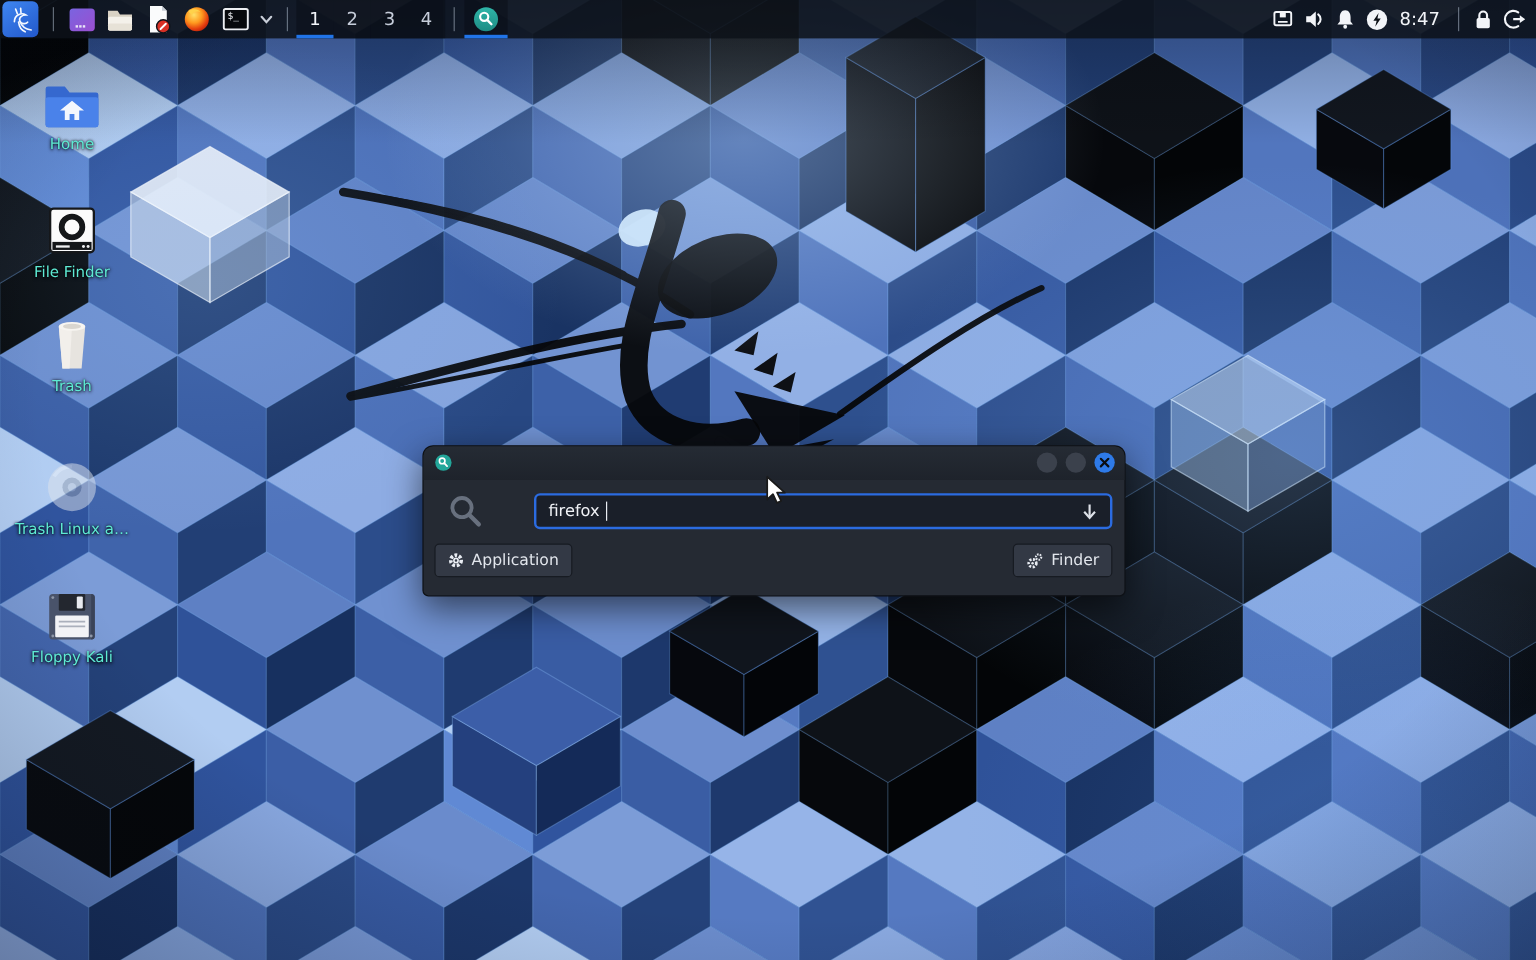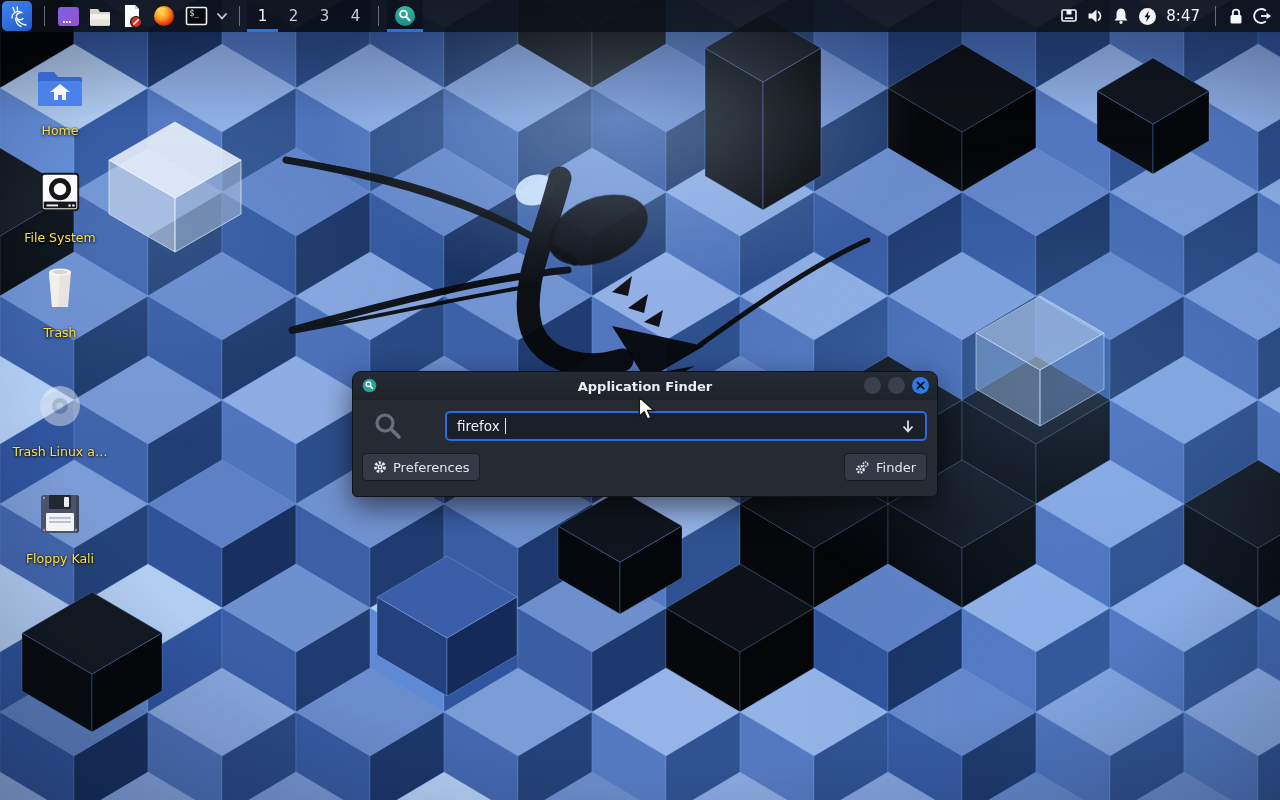--- a/index.html
+++ b/index.html
@@ -40,21 +40,21 @@
   .task-btn { position:relative; width:36px; height:32px; margin-left:1px; display:flex;
     align-items:center; justify-content:center; background:rgba(6,9,15,0.38); cursor:pointer; }
   .tray-icon { width:26px; height:32px; display:flex; align-items:center; justify-content:center; cursor:pointer; }
   .clock { color:#f2f4f8; font-size:15px; margin:0 8px 0 6px; cursor:pointer; }
 
   
   .desk { position:absolute; left:5px; top:0; width:110px; z-index:5; }
   .desk-item { position:absolute; left:0; width:110px; display:flex; flex-direction:column;
     align-items:center; cursor:pointer; }
   .desk-icon { height:52px; display:flex; align-items:flex-end; justify-content:center; }
-  .desk-label { margin-top:15px; color:#fde047; font-size:12.5px; text-align:left;
+  .desk-label { margin-top:4px; color:#5eead4; font-size:12.5px; text-align:left;
     text-shadow:0 1px 3px rgba(0,0,0,0.95), 0 0 2px rgba(0,0,0,0.8); white-space:nowrap; }
 
   
   .dialog { position:absolute; left:352px; top:371px; width:586px; height:126px; z-index:60;
     border-radius:9px 9px 5px 5px; background:#252a33; border:1px solid #0e1116;
     box-shadow:0 10px 28px rgba(0,0,0,0.55); }
   .titlebar { position:relative; height:28px; background:linear-gradient(180deg,#252b34,#1e232b);
     border-radius:8px 8px 0 0; display:flex; align-items:center; }
   .title-icon { position:absolute; left:9px; top:6px; }
   .title-text { width:100%; text-align:center; color:#eceef3; font-size:13px; font-weight:bold; }
@@ -510,21 +510,21 @@
       <div class="desk-icon">
         <svg width="46" height="46" viewBox="0 0 48 48">
           <rect x="5" y="5" width="38" height="38" rx="3" fill="#fbfbfc" stroke="#15171a" stroke-width="2"></rect>
           <circle cx="24" cy="21" r="9" fill="none" stroke="#15171a" stroke-width="5"></circle>
           <rect x="7" y="34" width="34" height="7" fill="#15171a"></rect>
           <rect x="10" y="37" width="12" height="2" fill="#f0f0f2"></rect>
           <circle cx="34" cy="38" r="1.3" fill="#f0f0f2"></circle>
           <circle cx="38" cy="38" r="1.3" fill="#f0f0f2"></circle>
         </svg>
       </div>
-      <div class="desk-label">File System</div>
+      <div class="desk-label">File Finder</div>
     </div>
     <div class="desk-item" style="top:258px">
       <div class="desk-icon">
         <svg width="44" height="46" viewBox="0 0 44 46">
           <path d="M11,8 H33 L30,43 H14 Z" fill="#e7e4df"></path>
           <path d="M11,8 H22 L20,43 H14 Z" fill="#f2efeb"></path>
           <ellipse cx="22" cy="8" rx="11" ry="3.6" fill="#f7f5f1"></ellipse>
           <ellipse cx="22" cy="8" rx="7.5" ry="2.2" fill="#d9d6d0"></ellipse>
         </svg>
       </div>
@@ -707,21 +707,20 @@
     </div>
   </div>
 
   <div class="dialog">
     <div class="titlebar">
       <svg class="title-icon" width="15" height="15" viewBox="0 0 22 22">
         <circle cx="11" cy="11" r="10" fill="#23a69a"></circle>
         <circle cx="9.5" cy="9" r="3.4" fill="none" stroke="#ffffff" stroke-width="2"></circle>
         <line x1="12" y1="11.6" x2="15.5" y2="15.2" stroke="#ffffff" stroke-width="2.2" stroke-linecap="round"></line>
       </svg>
-      <div class="title-text">Application Finder</div>
       <div class="tb-btns">
         <div class="tb-circle"></div>
         <div class="tb-circle"></div>
         <div class="tb-circle close">
           <svg width="9" height="9" viewBox="0 0 10 10">
             <line x1="1.5" y1="1.5" x2="8.5" y2="8.5" stroke="#0a0d12" stroke-width="2" stroke-linecap="round"></line>
             <line x1="8.5" y1="1.5" x2="1.5" y2="8.5" stroke="#0a0d12" stroke-width="2" stroke-linecap="round"></line>
           </svg>
         </div>
       </div>
@@ -743,21 +742,21 @@
             <polyline points="2.5,7.5 7,12.5 11.5,7.5" fill="none" stroke="#dde1e8" stroke-width="1.8"></polyline>
           </svg>
         </div>
       </div>
       <div class="btn-row">
         <div class="dlg-btn">
           <svg width="14" height="14" viewBox="0 0 16 16">
             <circle cx="8" cy="8" r="5" fill="none" stroke="#e8ecf2" stroke-width="3.4" stroke-dasharray="2.6 1.7"></circle>
             <circle cx="8" cy="8" r="2" fill="none" stroke="#e8ecf2" stroke-width="1.6"></circle>
           </svg>
-          <span>Preferences</span>
+          <span>Application</span>
         </div>
         <div class="dlg-btn">
           <svg width="15" height="15" viewBox="0 0 16 16">
             <circle cx="11.2" cy="4.5" r="2.4" fill="none" stroke="#e8ecf2" stroke-width="1.8" stroke-dasharray="1.4 1"></circle>
             <circle cx="5.8" cy="10" r="3.4" fill="none" stroke="#e8ecf2" stroke-width="2.4" stroke-dasharray="1.9 1.3"></circle>
             <circle cx="5.8" cy="10" r="1.1" fill="#e8ecf2"></circle>
           </svg>
           <span>Finder</span>
         </div>
       </div>

